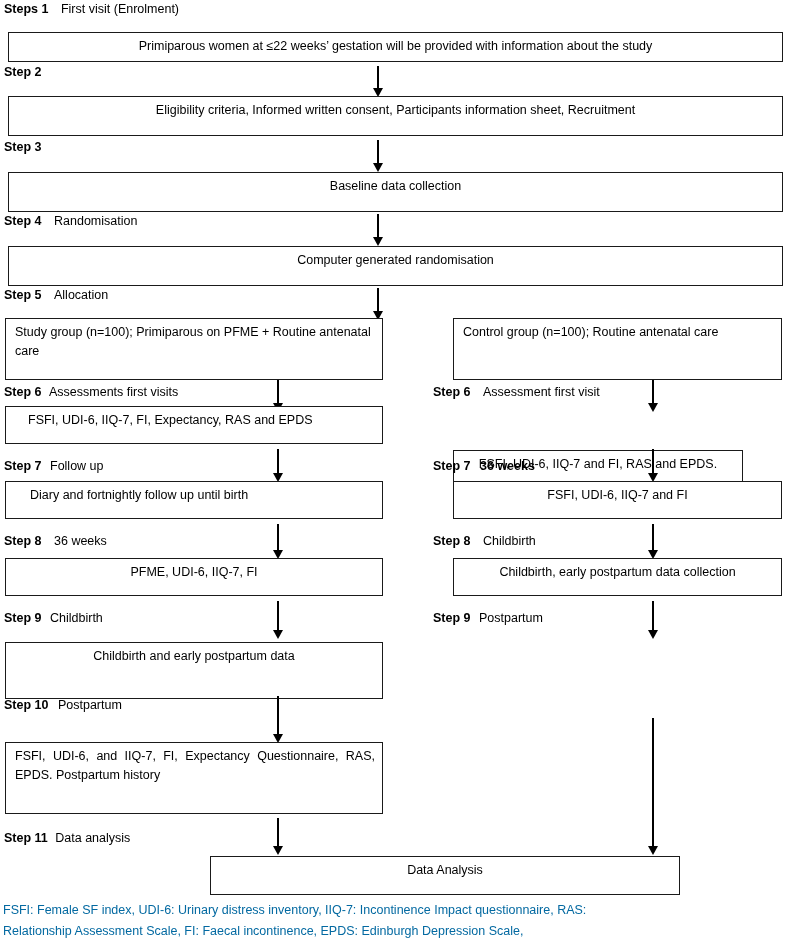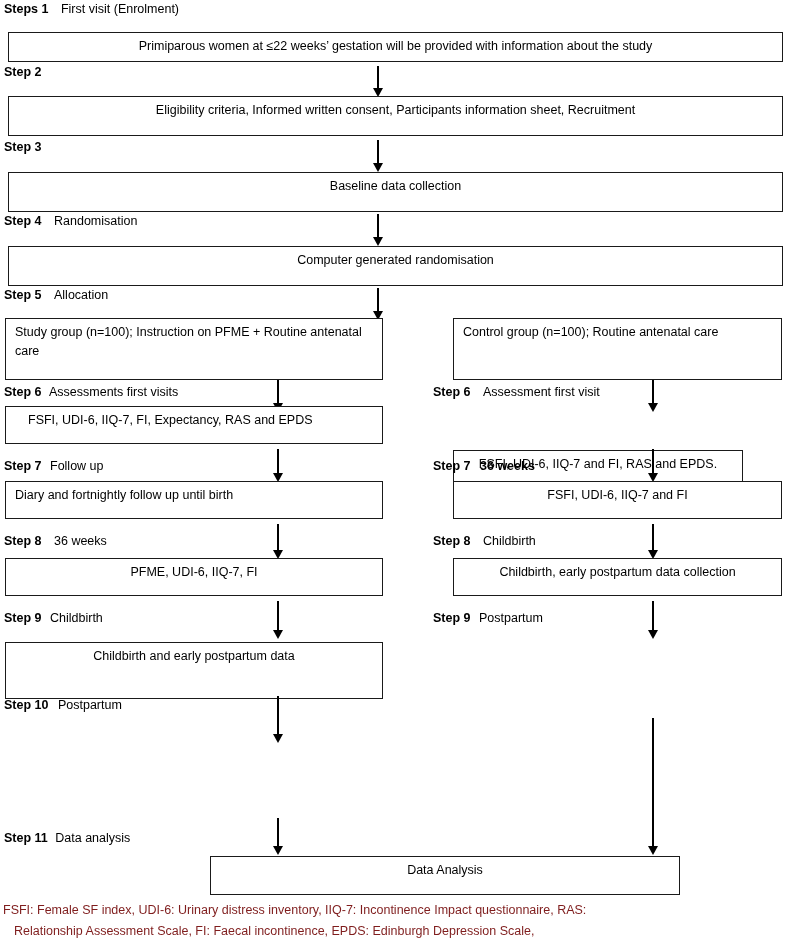--- a/index.html
+++ b/index.html
@@ -77,21 +77,21 @@
     border-left: 5.5px solid transparent;
     border-right: 5.5px solid transparent;
     border-top: 9px solid #000;
   }
 
   
   .footnote {
     position: absolute;
     font-size: 12.5px;
     line-height: 21px;
-    color: #7f1d1d;
+    color: #0369a1;
     white-space: nowrap;
   }
 </style>
 </head>
 <body>
 
 <div id="canvas">
 
   <div class="step-label" style="left:4px; top:2px;">
     <span class="num">Steps 1</span>
@@ -148,21 +148,21 @@
     <span class="shaft" style="height:24px;"></span>
     <span class="head"></span>
   </div>
 
   <div class="step-label" style="left:4px; top:288px;">
     <span class="num">Step 5</span>
     <span style="display:inline-block;width:9px"></span><span class="txt">Allocation</span>
   </div>
 
   <div class="box left" style="left:5px; top:318px; width:378px; height:62px; padding-left:9px;">
-    <span class="bt">Study group (n=100); Instruction on PFME + Routine antenatal care</span>
+    <span class="bt">Study group (n=100); Primiparous on PFME + Routine antenatal care</span>
   </div>
 
   <div class="box just" style="left:453px; top:318px; width:329px; height:62px; padding-left:9px;">
     <span class="bt">Control group (n=100); Routine antenatal care</span>
   </div>
 
   <div class="step-label" style="left:4px; top:385px;">
     <span class="num">Step 6</span>
     <span style="display:inline-block;width:4px"></span><span class="txt">Assessments first visits</span>
   </div>
@@ -199,21 +199,21 @@
 
   <div class="step-label" style="left:433px; top:459px;">
     <span class="num">Step 7</span>
     <span style="display:inline-block;width:6px"></span><span class="txt b">36 weeks</span>
   </div>
   <div class="arrow" style="left:646px; top:449px; width:14px; height:33px;">
     <span class="shaft" style="height:25px;"></span>
     <span class="head"></span>
   </div>
 
-  <div class="box left" style="left:5px; top:481px; width:378px; height:38px; padding-left:9px;">
+  <div class="box left" style="left:5px; top:481px; width:378px; height:38px; padding-left:24px;">
     <span class="bt">Diary and fortnightly follow up until birth</span>
   </div>
 
   <div class="box center" style="left:453px; top:481px; width:329px; height:38px;">
     <span class="bt">FSFI, UDI-6, IIQ-7 and FI</span>
   </div>
 
   <div class="step-label" style="left:4px; top:534px;">
     <span class="num">Step 8</span>
     <span style="display:inline-block;width:9px"></span><span class="txt">36 weeks</span>
@@ -265,20 +265,23 @@
 
   <div class="step-label" style="left:4px; top:698px;">
     <span class="num">Step 10</span>
     <span style="display:inline-block;width:6px"></span><span class="txt">Postpartum</span>
   </div>
   <div class="arrow" style="left:271px; top:696px; width:14px; height:47px;">
     <span class="shaft" style="height:39px;"></span>
     <span class="head"></span>
   </div>
 
+  <div class="box just" style="left:5px; top:742px; width:378px; height:72px; padding-left:9px;">
+    <span class="bt">FSFI, UDI-6, and IIQ-7, FI, Expectancy Questionnaire, RAS, EPDS. Postpartum history</span>
+  </div>
 
   <div class="arrow" style="left:646px; top:718px; width:14px; height:137px;">
     <span class="shaft" style="height:129px;"></span>
     <span class="head"></span>
   </div>
 
   <div class="step-label" style="left:4px; top:831px;">
     <span class="num">Step 11</span>
     <span style="display:inline-block;width:4px"></span><span class="txt">Data analysis</span>
   </div>
@@ -288,17 +291,17 @@
     <span class="head"></span>
   </div>
 
   <div class="box center" style="left:210px; top:856px; width:470px; height:39px;">
     <span class="bt">Data Analysis</span>
   </div>
 
   <div class="footnote" style="left:3px; top:900px;">
     <span>FSFI: Female SF index, UDI-6: Urinary distress inventory, IIQ-7: Incontinence Impact questionnaire, RAS:</span>
   </div>
-  <div class="footnote" style="left:14px; top:921px;">
+  <div class="footnote" style="left:3px; top:921px;">
     <span>Relationship Assessment Scale, FI: Faecal incontinence, EPDS: Edinburgh Depression Scale,</span>
   </div>
 
 </div>
 
 </body></html>

